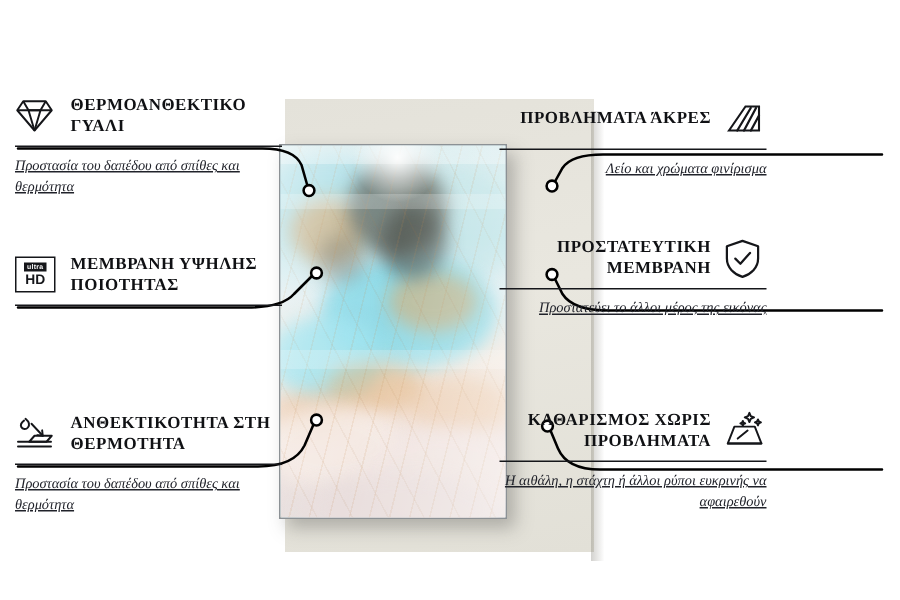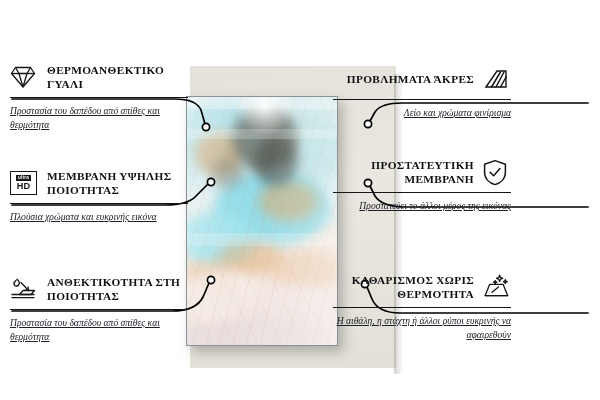--- a/index.html
+++ b/index.html
@@ -194,38 +194,37 @@
     <div class="fhead">
       <span class="ficon">
         <span class="hd-badge">
           <span class="hd-u">ultra</span>
           <span class="hd-h">HD</span>
         </span>
       </span>
       <span class="ftitle">ΜΕΜΒΡΑΝΗ ΥΨΗΛΗΣ ΠΟΙΟΤΗΤΑΣ</span>
     </div>
     <div class="rule"></div>
-    <div class="fdesc">Πλούσια χρώματα και ευκρινής εικόνα</div>
   </div>
 
   <div class="feat left" style="top:274px">
     <div class="fhead">
       <span class="ficon">
         <svg width="27" height="25" viewBox="0 0 27 25">
           <g fill="none" stroke="#15161a" stroke-width="1.3" stroke-linecap="round" stroke-linejoin="round">
             <path d="M7,2.2 C9.6,4.4 9.9,6.4 8.6,8 C7.4,9.5 5,9.3 4.2,7.7 C3.5,6.3 4.4,4.6 6,3.4"></path>
             <path d="M11,5.5 L18.5,13.5"></path>
             <path d="M18.5,13.5 L14.9,13.1 M18.5,13.5 L18.1,9.9"></path>
             <path d="M2,17.5 H24"></path>
               <path d="M2,20.6 H24"></path>
             <path d="M9.5,17.5 L13,13.5 H24.5 L21,17.5 Z"></path>
           </g>
         </svg>
       </span>
-      <span class="ftitle">ΑΝΘΕΚΤΙΚΟΤΗΤΑ ΣΤΗ ΠΟΙΟΤΗΤΑΣ</span>
+      <span class="ftitle">ΑΝΘΕΚΤΙΚΟΤΗΤΑ ΣΤΗ ΘΕΡΜΟΤΗΤΑ</span>
     </div>
     <div class="rule"></div>
     <div class="fdesc">Προστασία του δαπέδου από σπίθες και θερμότητα</div>
   </div>
 
   <div class="feat right" style="top:64px">
     <div class="fhead">
       <span class="ficon">
         <svg width="26" height="22" viewBox="0 0 26 22">
           <g stroke="#15161a" stroke-width="1.5" fill="none" stroke-linecap="round">
@@ -266,19 +265,19 @@
           <g fill="none" stroke="#15161a" stroke-width="1.3" stroke-linejoin="round" stroke-linecap="round">
             <path d="M16.6,1.2 L17.5,3.4 L19.7,4.3 L17.5,5.2 L16.6,7.4 L15.7,5.2 L13.5,4.3 L15.7,3.4 Z"></path>
             <path d="M22.3,5.6 L22.9,7.0 L24.3,7.6 L22.9,8.2 L22.3,9.6 L21.7,8.2 L20.3,7.6 L21.7,7.0 Z"></path>
             <path d="M12.2,6.6 L12.7,7.7 L13.8,8.2 L12.7,8.7 L12.2,9.8 L11.7,8.7 L10.6,8.2 L11.7,7.7 Z"></path>
             <path d="M2.2,21.6 L6.6,10.4 H20.2 L24.6,21.6 Z"></path>
             <path d="M2.2,21.6 H24.6"></path>
             <path d="M8.8,18.4 L15.4,13.0"></path>
           </g>
         </svg>
       </span>
-      <span class="ftitle">ΚΑΘΑΡΙΣΜΟΣ ΧΩΡΙΣ ΘΕΡΜΟΤΗΤΑ</span>
+      <span class="ftitle">ΚΑΘΑΡΙΣΜΟΣ ΧΩΡΙΣ ΠΡΟΒΛΗΜΑΤΑ</span>
     </div>
     <div class="rule"></div>
     <div class="fdesc">Η αιθάλη, η στάχτη ή άλλοι ρύποι ευκρινής να αφαιρεθούν</div>
   </div>
 
 </div>
 
 </body></html>

